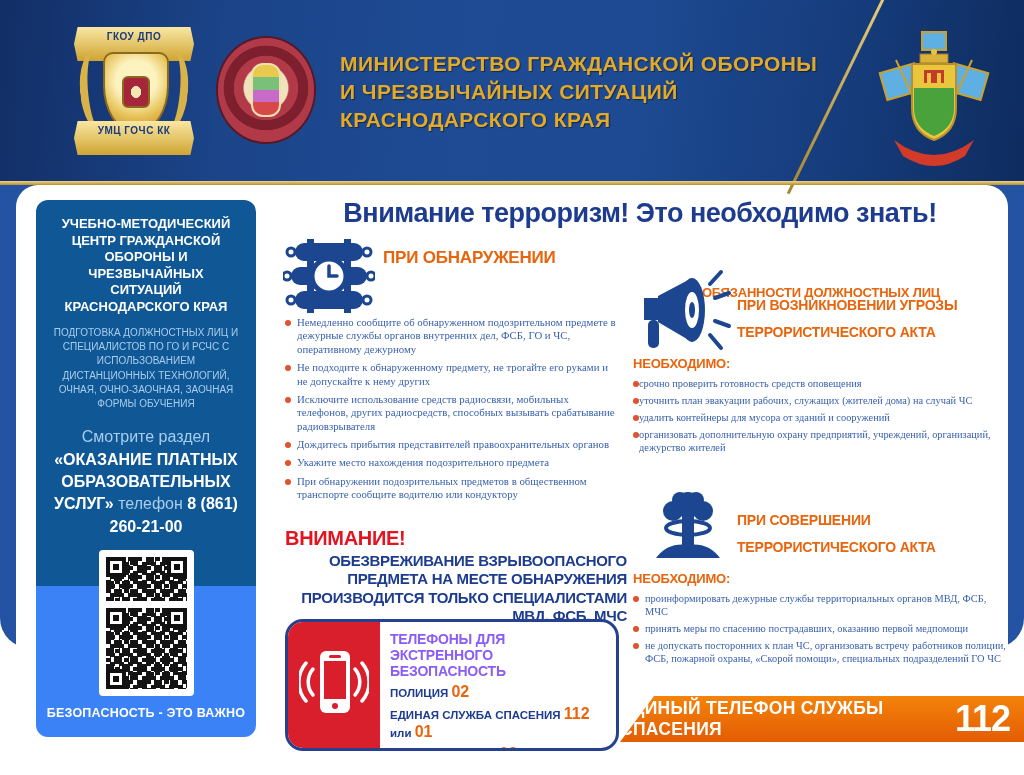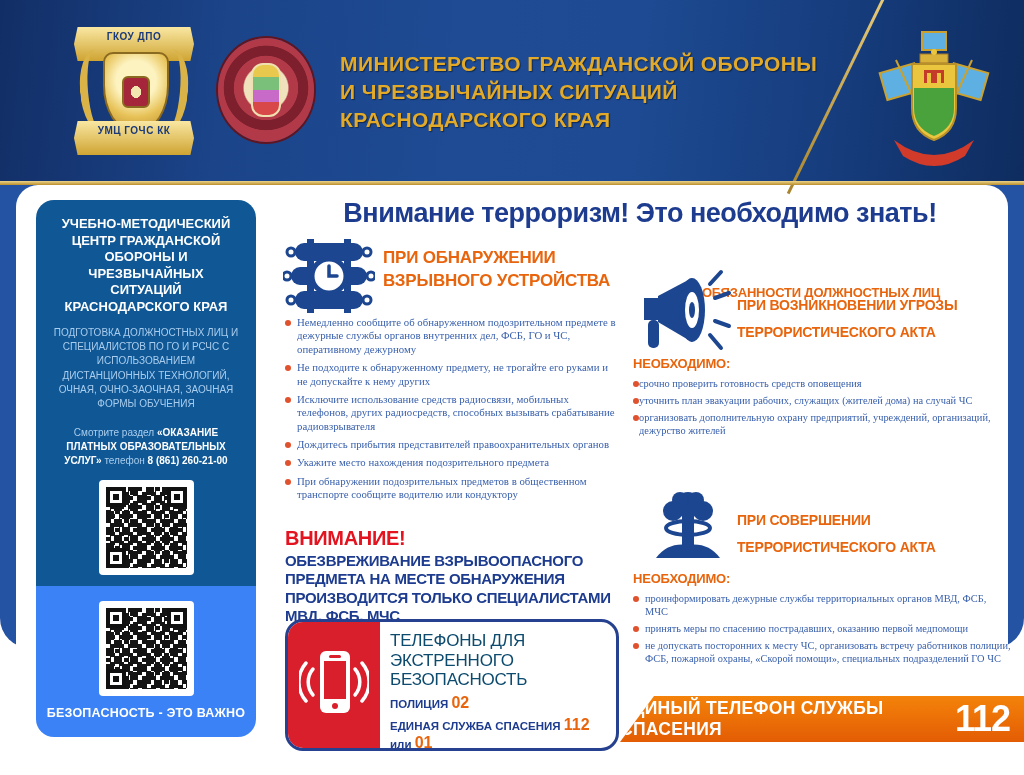--- a/index.html
+++ b/index.html
@@ -67,27 +67,27 @@
   }
   .ministry{
     position:absolute;left:340px;top:50px;width:560px;
     color:#e2aa28;font-size:21px;font-weight:bold;line-height:1.33;letter-spacing:.4px;
     text-shadow:1px 1px 1px rgba(0,0,0,.45);
   }
   .coat{position:absolute;left:874px;top:22px;width:120px;height:152px;}
   
   .side{
     position:absolute;left:36px;top:200px;width:220px;height:537px;
-    border-radius:18px;overflow:hidden;display:flex;flex-direction:column;
+    border-radius:12px;overflow:hidden;display:flex;flex-direction:column;
   }
   .side-blue{background:#0f5795;height:386px;color:#fff;text-align:center;}
   .side-orange{background:#3b82f6;flex:1;text-align:center;}
   .side-h{margin:16px 16px 0;font-size:13px;font-weight:bold;line-height:1.27;}
   .side-info{margin:11px 14px 0;font-size:10px;line-height:1.42;color:#a9cdee;}
-  .side-note{margin:15px 12px 0;font-size:10px;line-height:1.4;color:#a9cdee;}
+  .side-note{margin:15px 12px 0;font-size:16px;line-height:1.4;color:#a9cdee;}
   .side-note b{color:#ffffff;}
   .qr{
     position:relative;width:95px;height:95px;margin:12px auto 0;background:#fff;
     border-radius:4px;padding:7px;box-sizing:border-box;
   }
   .qr-grid{
     width:100%;height:100%;
     background:
       repeating-conic-gradient(from 0deg,#141414 0 25%,transparent 0 50%) 0 0/16px 16px,
       repeating-conic-gradient(from 0deg,#141414 0 25%,#ffffff 0 50%) 0 0/9px 9px;
@@ -110,31 +110,31 @@
   .l-head{position:absolute;left:383px;top:247px;font-size:17px;line-height:1.35;}
   .bullets{position:absolute;margin:0;padding:0;list-style:none;color:#3a61ad;font-family:Liberation Serif, serif;}
   .bullets li{position:relative;padding-left:12px;margin-bottom:5px;}
   .bullets li::before{
     content:"";position:absolute;left:0;top:4px;width:6px;height:6px;border-radius:50%;background:#e0512d;
   }
   .lb{left:285px;top:316px;width:332px;font-size:10.8px;line-height:1.24;}
   .attn{position:absolute;left:285px;top:527px;color:#e3131f;font-size:20px;font-weight:bold;letter-spacing:-.3px;}
   .attn-txt{
     position:absolute;left:285px;top:552px;width:342px;
-    color:#1d3c8f;font-size:15px;font-weight:bold;line-height:1.22;letter-spacing:-.3px;
+    color:#1d3c8f;font-size:15px;font-weight:bold;line-height:1.22;letter-spacing:-.3px;text-align:right;
   }
   
   .ebox{
     position:absolute;left:285px;top:619px;width:334px;height:132px;
     border:3px solid #26418f;border-radius:18px;background:#fff;
     display:flex;overflow:hidden;box-sizing:border-box;
   }
   .ebox-red{width:92px;background:#d91f2b;flex:none;display:flex;align-items:center;justify-content:center;}
   .ebox-body{padding:9px 10px 6px;flex:1;}
-  .ebox-title{color:#0c4a6e;font-size:17px;font-weight:normal;line-height:1.15;letter-spacing:-.2px;}
+  .ebox-title{color:#8b5cf6;font-size:14px;font-weight:bold;line-height:1.15;letter-spacing:-.2px;}
   .erow{margin-top:4px;color:#1d3c8f;font-size:11.5px;font-weight:bold;}
   .erow .n{color:#e8650d;font-size:16px;}
   .erow .n.big{font-size:16px;}
   
   .r-title{position:absolute;left:633px;top:245px;width:376px;text-align:center;font-size:13px;margin-top:40px;}
   .mega{position:absolute;left:636px;top:266px;}
   .r-h1{position:absolute;left:737px;top:292px;font-size:14px;line-height:1.9;}
   .necessary{position:absolute;color:#e8650d;font-size:13px;font-weight:bold;letter-spacing:-.2px;}
   .n1{left:633px;top:356px;}
   .rb1{left:633px;top:377px;width:378px;font-size:10.4px;line-height:1.25;}
@@ -246,21 +246,20 @@
       <circle cx="84" cy="15" r="4"></circle>
         <circle cx="88" cy="39" r="4"></circle>
         <circle cx="84" cy="63" r="4"></circle>
     </g>
     <circle cx="46" cy="39" r="17" fill="#fff" stroke="#1d4691" stroke-width="5"></circle>
     <path d="M46 29 v10 h8" stroke="#1d4691" stroke-width="3.5" fill="none" stroke-linecap="round"></path>
   </svg>
 </div>
 <div class="l-head sec-head">
   <div>ПРИ ОБНАРУЖЕНИИ</div>
-  <div>ВЗРЫВНОГО УСТРОЙСТВА</div>
 </div>
 <ul class="bullets lb">
   <li>Немедленно сообщите об обнаруженном подозрительном предмете в дежурные службы органов внутренних дел, ФСБ, ГО и ЧС, оперативному дежурному</li>
   <li>Не подходите к обнаруженному предмету, не трогайте его руками и не допускайте к нему других</li>
   <li>Исключите использование средств радиосвязи, мобильных телефонов, других радиосредств, способных вызывать срабатывание радиовзрывателя</li>
   <li>Дождитесь прибытия представителей правоохранительных органов</li>
   <li>Укажите место нахождения подозрительного предмета</li>
   <li>При обнаружении подозрительных предметов в общественном транспорте сообщите водителю или кондуктору</li>
 </ul>
 <div class="attn">ВНИМАНИЕ!</div>
@@ -310,20 +309,21 @@
   </svg>
 </div>
 <div class="r-h1 sec-head">
   <div>ПРИ ВОЗНИКНОВЕНИИ УГРОЗЫ</div>
   <div>ТЕРРОРИСТИЧЕСКОГО АКТА</div>
 </div>
 <div class="necessary n1">НЕОБХОДИМО:</div>
 <ul class="bullets rb1">
   <li>срочно проверить готовность средств оповещения</li>
   <li>уточнить план эвакуации рабочих, служащих (жителей дома) на случай ЧС</li>
+  <li>удалить контейнеры для мусора от зданий и сооружений</li>
   <li>организовать дополнительную охрану предприятий, учреждений, организаций, дежурство жителей</li>
 </ul>
 
 <div class="boom">
   <svg width="80" height="74" viewBox="0 0 80 74" fill="#1d4691">
     <circle cx="40" cy="15" r="13"></circle>
     <circle cx="25" cy="21" r="10"></circle>
     <circle cx="55" cy="21" r="10"></circle>
     <circle cx="32" cy="10" r="8"></circle>
     <circle cx="48" cy="10" r="8"></circle>
@@ -333,19 +333,19 @@
   </svg>
 </div>
 <div class="r-h2 sec-head">
   <div>ПРИ СОВЕРШЕНИИ</div>
   <div>ТЕРРОРИСТИЧЕСКОГО АКТА</div>
 </div>
 <div class="necessary n2">НЕОБХОДИМО:</div>
 <ul class="bullets rb2">
   <li>проинформировать дежурные службы территориальных органов МВД, ФСБ, МЧС</li>
   <li>принять меры по спасению пострадавших, оказанию первой медпомощи</li>
-  <li>не допускать посторонних к месту ЧС, организовать встречу работников полиции, ФСБ, пожарной охраны, «Скорой помощи», специальных подразделений ГО ЧС</li>
+  <li>не допускать посторонних к план ЧС, организовать встречу работников полиции, ФСБ, пожарной охраны, «Скорой помощи», специальных подразделений ГО ЧС</li>
 </ul>
 
 <div class="banner">
   <span class="b-txt">ЕДИНЫЙ ТЕЛЕФОН СЛУЖБЫ СПАСЕНИЯ</span>
   <span class="b-num">112</span>
 </div>
 
 </body></html>

